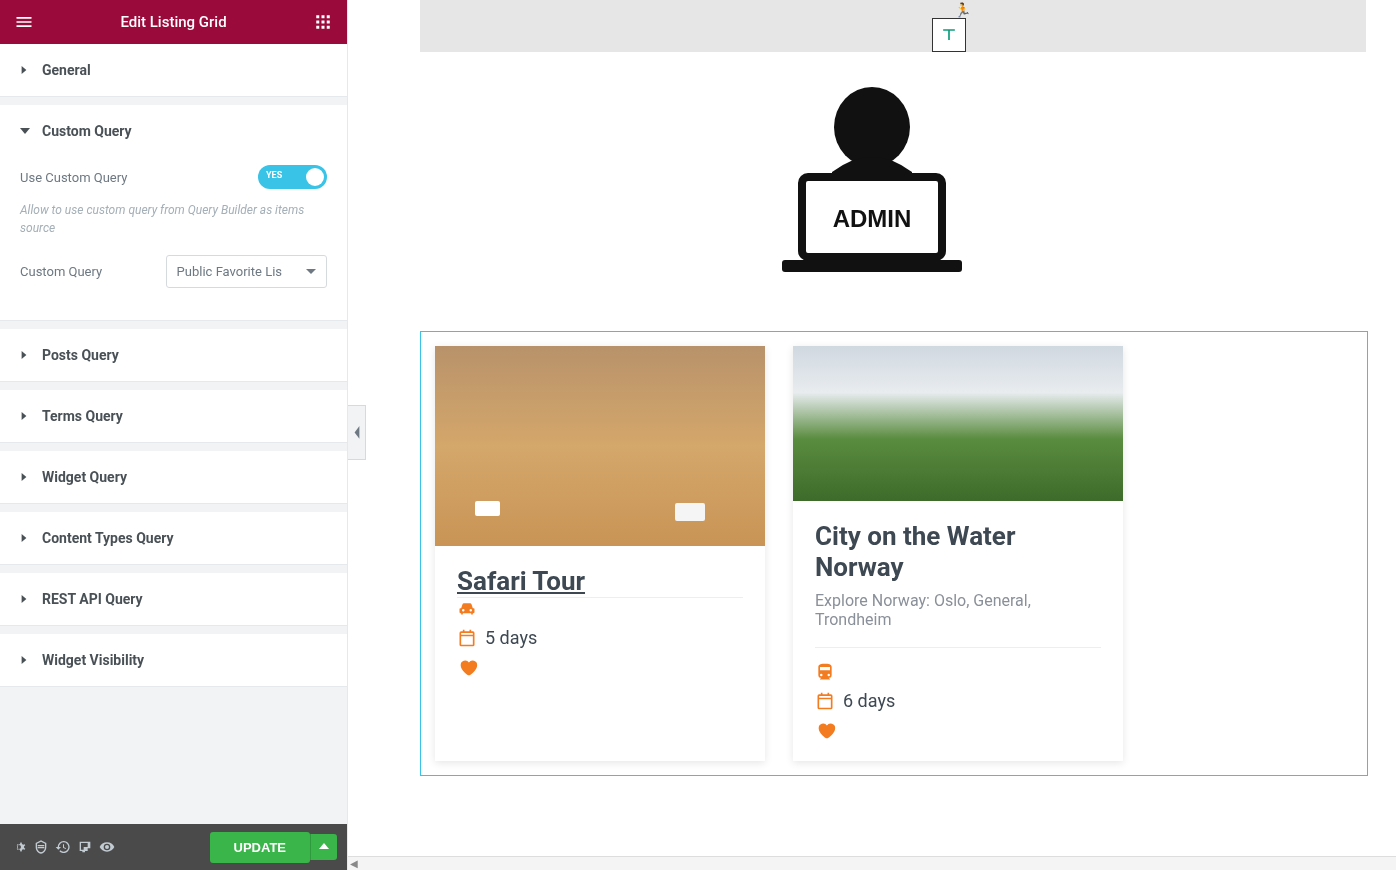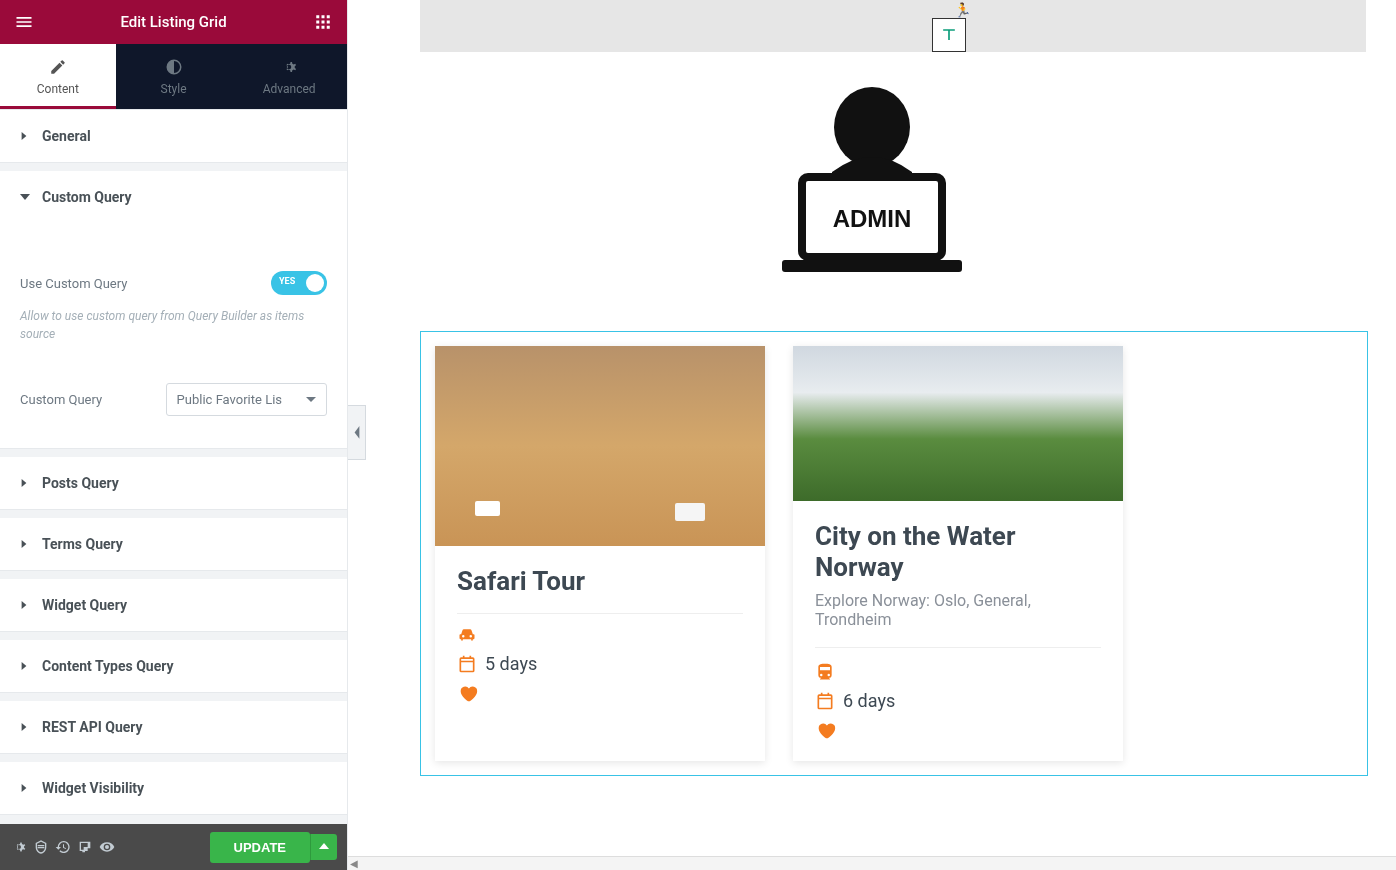--- a/index.html
+++ b/index.html
@@ -20,25 +20,25 @@
 .tab-icon svg { fill: #6d7882; width: 18px; height: 18px; }
 .tab.active .tab-icon svg { fill: #555; }
 
 .panel-scroll { flex: 1; overflow-y: auto; background: #f1f3f5; }
 .section { background: #fff; border-bottom: 1px solid #e6e9ec; margin-bottom: 8px; }
 .section-header { padding: 18px 20px; display: flex; align-items: center; cursor: pointer; font-weight: 700; color: #495157; font-size: 14px; }
 .section-header .caret { margin-right: 12px; width: 10px; height: 10px; display: flex; align-items: center; }
 .section-header .caret svg { fill: #495157; }
 .section-body { padding: 8px 20px 20px; }
 
-.control-row { display: flex; align-items: center; justify-content: space-between; margin-bottom: 12px; margin-top: 40px; }
+.control-row { display: flex; align-items: center; justify-content: space-between; margin-bottom: 12px; }
 .control-label { color: #6d7882; font-size: 13px; }
 .control-desc { color: #a4afb7; font-size: 12px; font-style: italic; line-height: 1.5; margin-bottom: 18px; }
 
-.toggle { width: 56px; height: 24px; border-radius: 12px; background: #39c3e6; position: relative; cursor: pointer; }
+.toggle { width: 69px; height: 24px; border-radius: 12px; background: #39c3e6; position: relative; cursor: pointer; }
 .toggle .knob { width: 18px; height: 18px; background: #fff; border-radius: 50%; position: absolute; right: 3px; top: 3px; }
 .toggle .yes { position: absolute; left: 8px; top: 5px; color: #fff; font-size: 9px; font-weight: 700; }
 
 .select { border: 1px solid #d5dadf; border-radius: 3px; padding: 8px 44px 8px 10px; font-size: 13px; color: #6d7882; background: #fff; cursor: pointer; position: relative; min-width: 150px; }
 .select::after { content: ""; position: absolute; right: 10px; top: 13px; border-left: 5px solid transparent; border-right: 5px solid transparent; border-top: 5px solid #6d7882; }
 
 .collapse-handle { position: absolute; left: 348px; top: 405px; width: 18px; height: 55px; background: #f1f3f5; border: 1px solid #d5dadf; border-left: none; display: flex; align-items: center; justify-content: center; cursor: pointer; z-index: 10; }
 .collapse-handle svg { fill: #6d7882; width: 8px; }
 
 .footer { height: 46px; background: #4a4a4a; display: flex; align-items: center; padding: 0 10px; gap: 4px; }
@@ -60,21 +60,21 @@
 
 .listing-area { border: 1px solid #39c3e6; margin: 0 28px 12px 72px; padding: 14px; display: flex; gap: 28px; }
 .card { width: 330px; background: #fff; box-shadow: 0 2px 8px rgba(0,0,0,0.1); }
 .card-img { width: 100%; height: 200px; background-size: cover; background-position: center; }
 .card-img.desert { background: linear-gradient(180deg, #b8926a 0%, #d4a76a 50%, #c99456 100%); position: relative; overflow: hidden; }
 .card-img.desert::before { content: ""; position: absolute; bottom: 30px; left: 40px; width: 25px; height: 15px; background: #fff; border-radius: 2px; }
 .card-img.desert::after { content: ""; position: absolute; bottom: 25px; right: 60px; width: 30px; height: 18px; background: #f5f5f5; border-radius: 2px; }
 .card-img.mountain { background: linear-gradient(180deg, #d0d8e0 0%, #e8ecef 30%, #5a8c3f 60%, #3d6b2a 100%); height: 155px; position: relative; }
 .card-body { padding: 20px 22px; }
 .card-title { font-size: 26px; font-weight: 700; color: #3d4852; line-height: 1.2; margin-bottom: 8px; }
-.card-title.with-border { border-bottom: 1px solid #eee; padding-bottom: 16px; margin-bottom: 11px; }
+.card-title.with-border { border-bottom: 1px solid #eee; padding-bottom: 0; margin-bottom: 1px; text-decoration: underline; }
 .card-subtitle { color: #8a9099; font-size: 16px; margin-bottom: 18px; }
 .divider { border-top: 1px solid #eee; margin-bottom: 14px; }
 .meta-row { display: flex; align-items: center; gap: 8px; margin-bottom: 8px; }
 .meta-icon { color: #f47c20; width: 20px; height: 20px; }
 .meta-icon svg { fill: #f47c20; width: 20px; height: 20px; }
 .meta-text { font-size: 18px; color: #3d4852; }
 .heart { color: #f47c20; width: 22px; height: 22px; margin-top: 6px; }
 .heart svg { fill: #f47c20; width: 22px; height: 22px; }
 
 .bottom-scroll { position: absolute; bottom: 0; left: 0; right: 0; height: 14px; background: #f4f4f4; border-top: 1px solid #ddd; }
@@ -100,40 +100,20 @@
             <rect x="3" y="10" width="4" height="4"></rect>
             <rect x="10" y="10" width="4" height="4"></rect>
             <rect x="17" y="10" width="4" height="4"></rect>
             <rect x="3" y="17" width="4" height="4"></rect>
             <rect x="10" y="17" width="4" height="4"></rect>
             <rect x="17" y="17" width="4" height="4"></rect>
           </svg>
       </div>
     </div>
 
-    <div class="tabs">
-      <div class="tab active">
-        <span class="tab-icon"><svg viewBox="0 0 24 24">
-              <path d="M3 17.25V21h3.75l11-11-3.75-3.75-11 11zM20.7 7.05a1 1 0 000-1.4l-2.35-2.35a1 1 0 00-1.4 0l-1.85 1.85 3.75 3.75 1.85-1.85z"></path>
-            </svg></span>
-        <span>Content</span>
-      </div>
-      <div class="tab">
-        <span class="tab-icon"><svg viewBox="0 0 24 24">
-              <path d="M12 2a10 10 0 100 20 10 10 0 000-20zm0 18V4a8 8 0 010 16z"></path>
-            </svg></span>
-        <span>Style</span>
-      </div>
-      <div class="tab">
-        <span class="tab-icon"><svg viewBox="0 0 24 24">
-              <path d="M19.4 13l.6-1-.6-1 2-1.5-1-1.7-2.3.8a7 7 0 00-1.7-1l-.4-2.4h-2l-.4 2.4a7 7 0 00-1.7 1l-2.3-.8-1 1.7 2 1.5-.6 1 .6 1-2 1.5 1 1.7 2.3-.8a7 7 0 001.7 1l.4 2.4h2l.4-2.4a7 7 0 001.7-1l2.3.8 1-1.7-2-1.5zM12 15a3 3 0 110-6 3 3 0 010 6z"></path>
-            </svg></span>
-        <span>Advanced</span>
-      </div>
-    </div>
 
     <div class="panel-scroll">
       <div class="section">
         <div class="section-header">
           <span class="caret">
               <svg viewBox="0 0 10 10" width="8">
                 <path d="M2 0l6 5-6 5z"></path>
               </svg>
             </span>
           <span>General</span>

